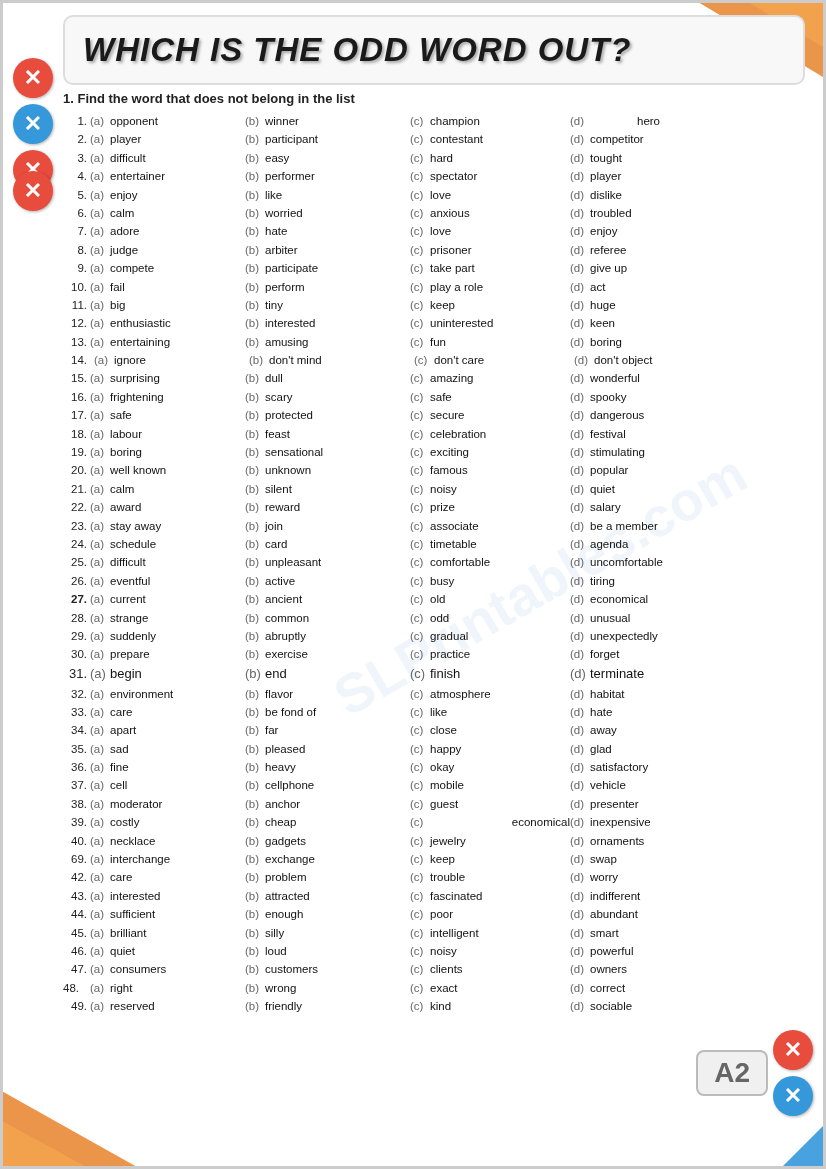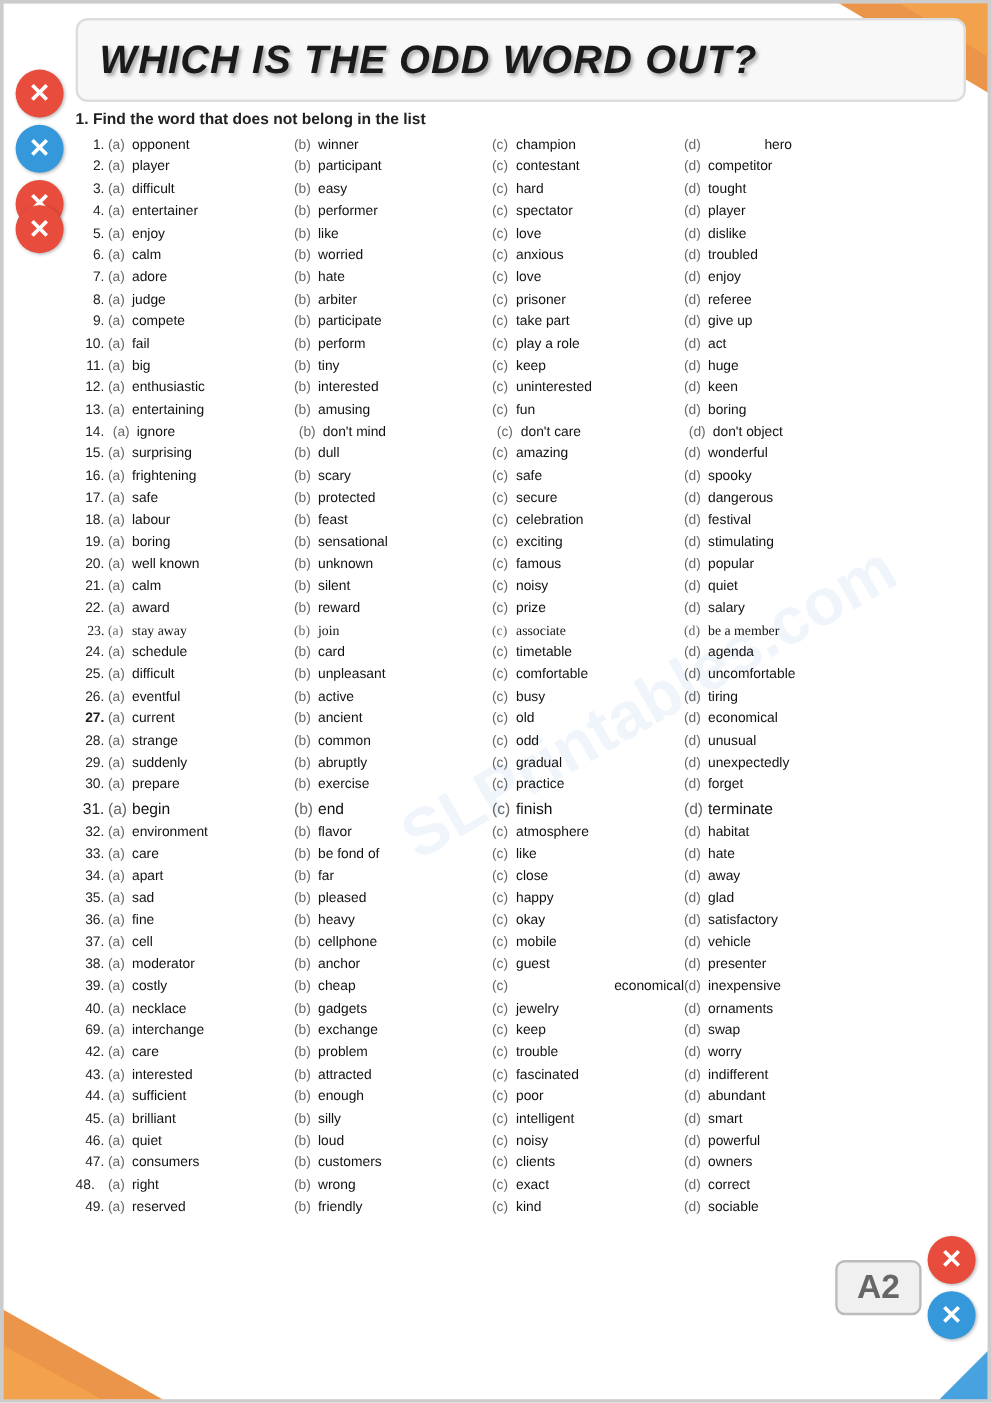--- a/index.html
+++ b/index.html
@@ -303,21 +303,21 @@
       <span style="width:24px;text-align:right;margin-right:3px;color:#222;flex-shrink:0;">22.</span>
       <span style="color:#666;margin-right:2px;min-width:18px;flex-shrink:0;">(a)</span>
       <span style="width:135px;color:#111;flex-shrink:0;">award</span>
       <span style="color:#666;margin-right:2px;min-width:18px;flex-shrink:0;">(b)</span>
       <span style="width:145px;color:#111;flex-shrink:0;">reward</span>
       <span style="color:#666;margin-right:2px;min-width:18px;flex-shrink:0;">(c)</span>
       <span style="width:140px;color:#111;flex-shrink:0;">prize</span>
       <span style="color:#666;margin-right:2px;min-width:18px;flex-shrink:0;">(d)</span>
       <span style="color:#111;">salary</span>
     </li>
-        <li style="display: flex; align-items: baseline; line-height: 1.6; font-size: 11.5px; font-family: Liberation Serif, serif;">
+        <li style="display: flex; align-items: baseline; line-height: 1.6; font-size: 11.5px; font-family: Liberation Sans, sans-serif;">
       <span style="width:24px;text-align:right;margin-right:3px;color:#222;flex-shrink:0;">23.</span>
       <span style="color:#666;margin-right:2px;min-width:18px;flex-shrink:0;">(a)</span>
       <span style="width:135px;color:#111;flex-shrink:0;">stay away</span>
       <span style="color:#666;margin-right:2px;min-width:18px;flex-shrink:0;">(b)</span>
       <span style="width:145px;color:#111;flex-shrink:0;">join</span>
       <span style="color:#666;margin-right:2px;min-width:18px;flex-shrink:0;">(c)</span>
       <span style="width:140px;color:#111;flex-shrink:0;">associate</span>
       <span style="color:#666;margin-right:2px;min-width:18px;flex-shrink:0;">(d)</span>
       <span style="color:#111;">be a member</span>
     </li>

